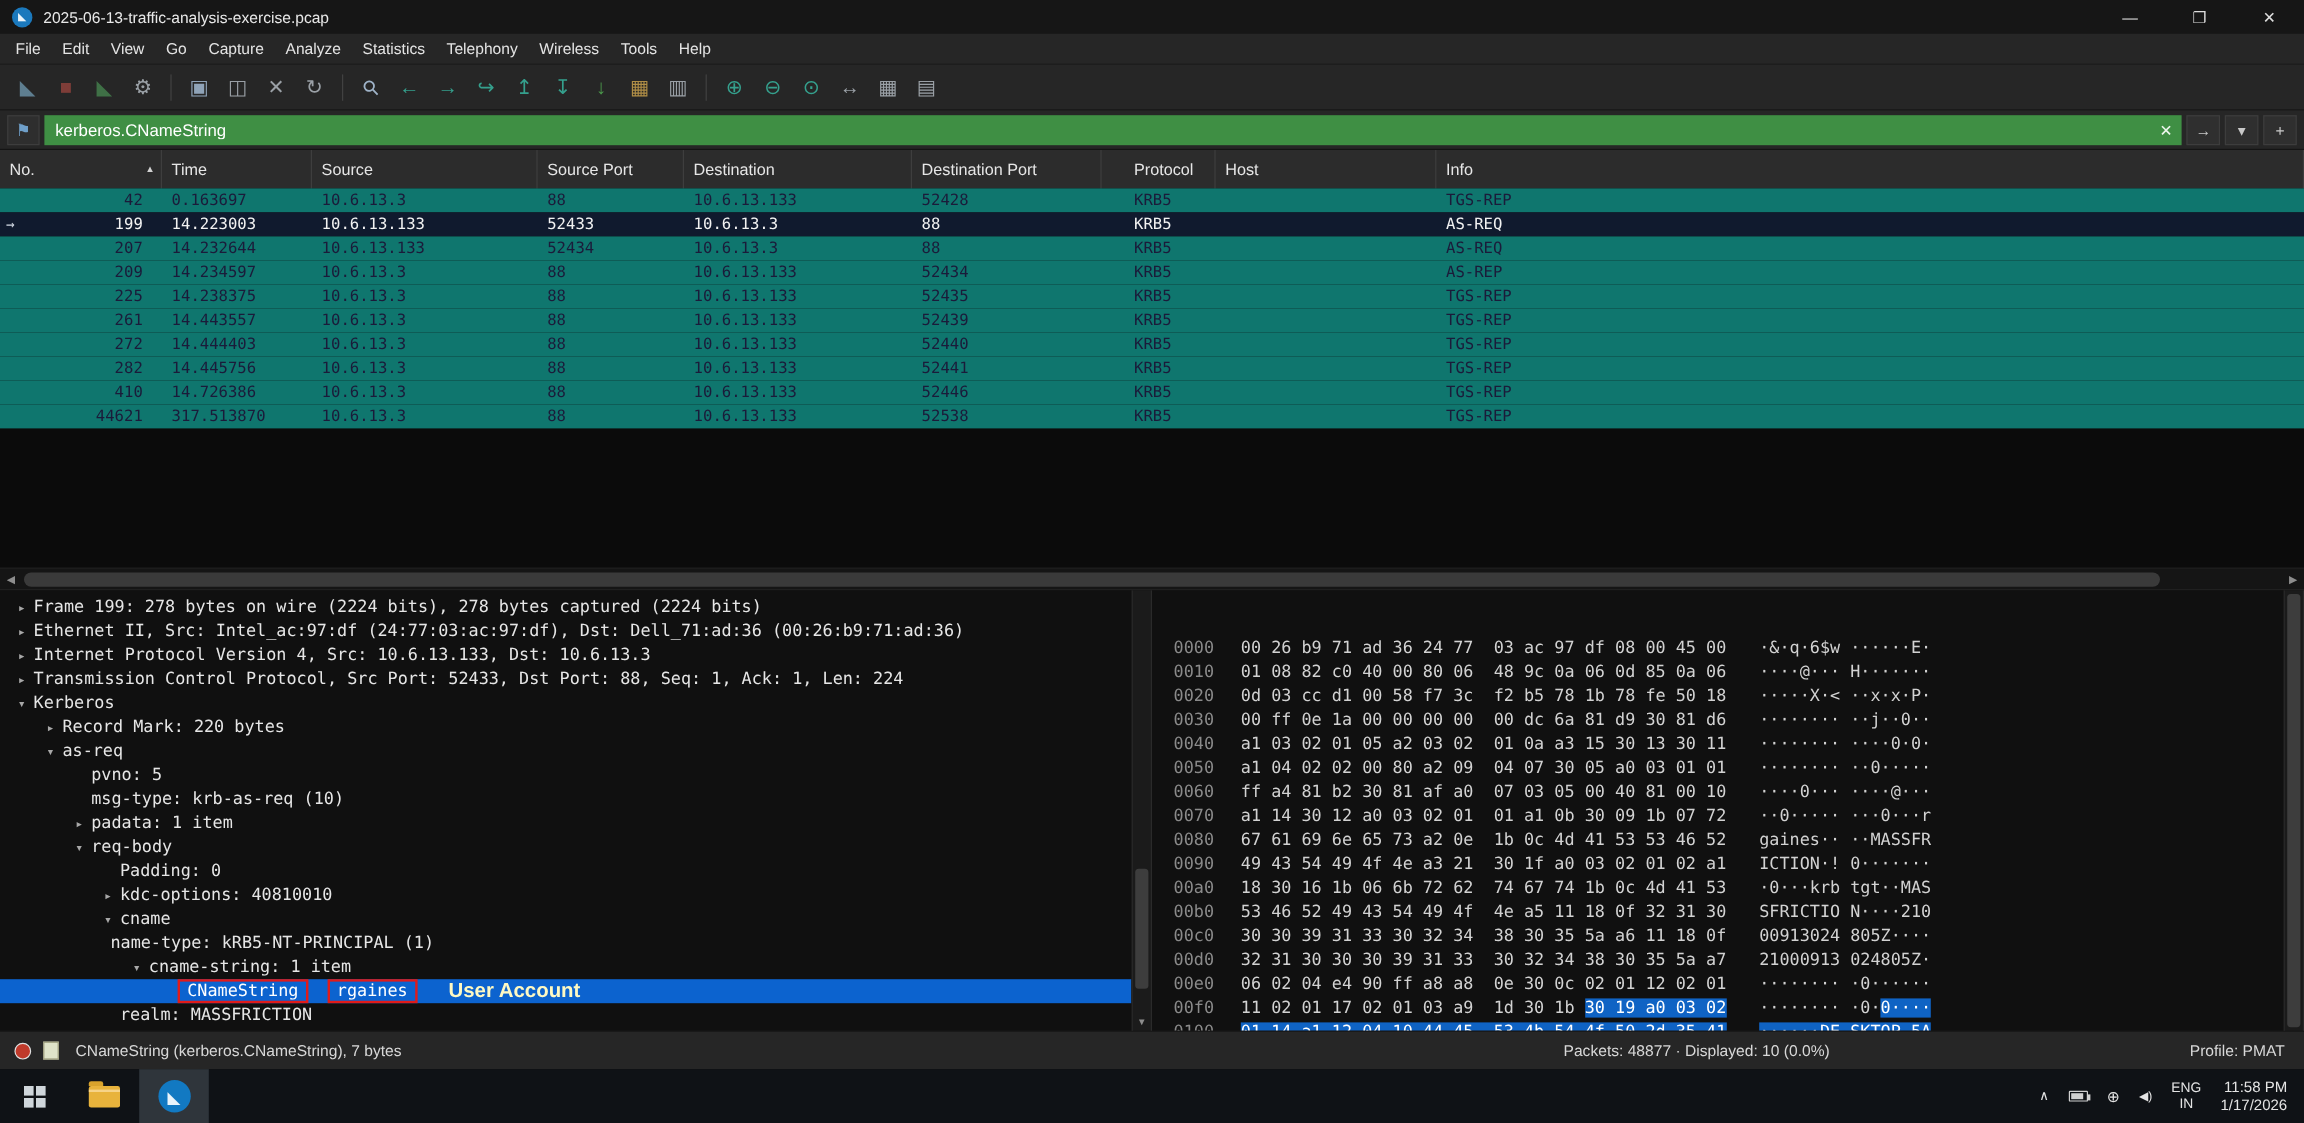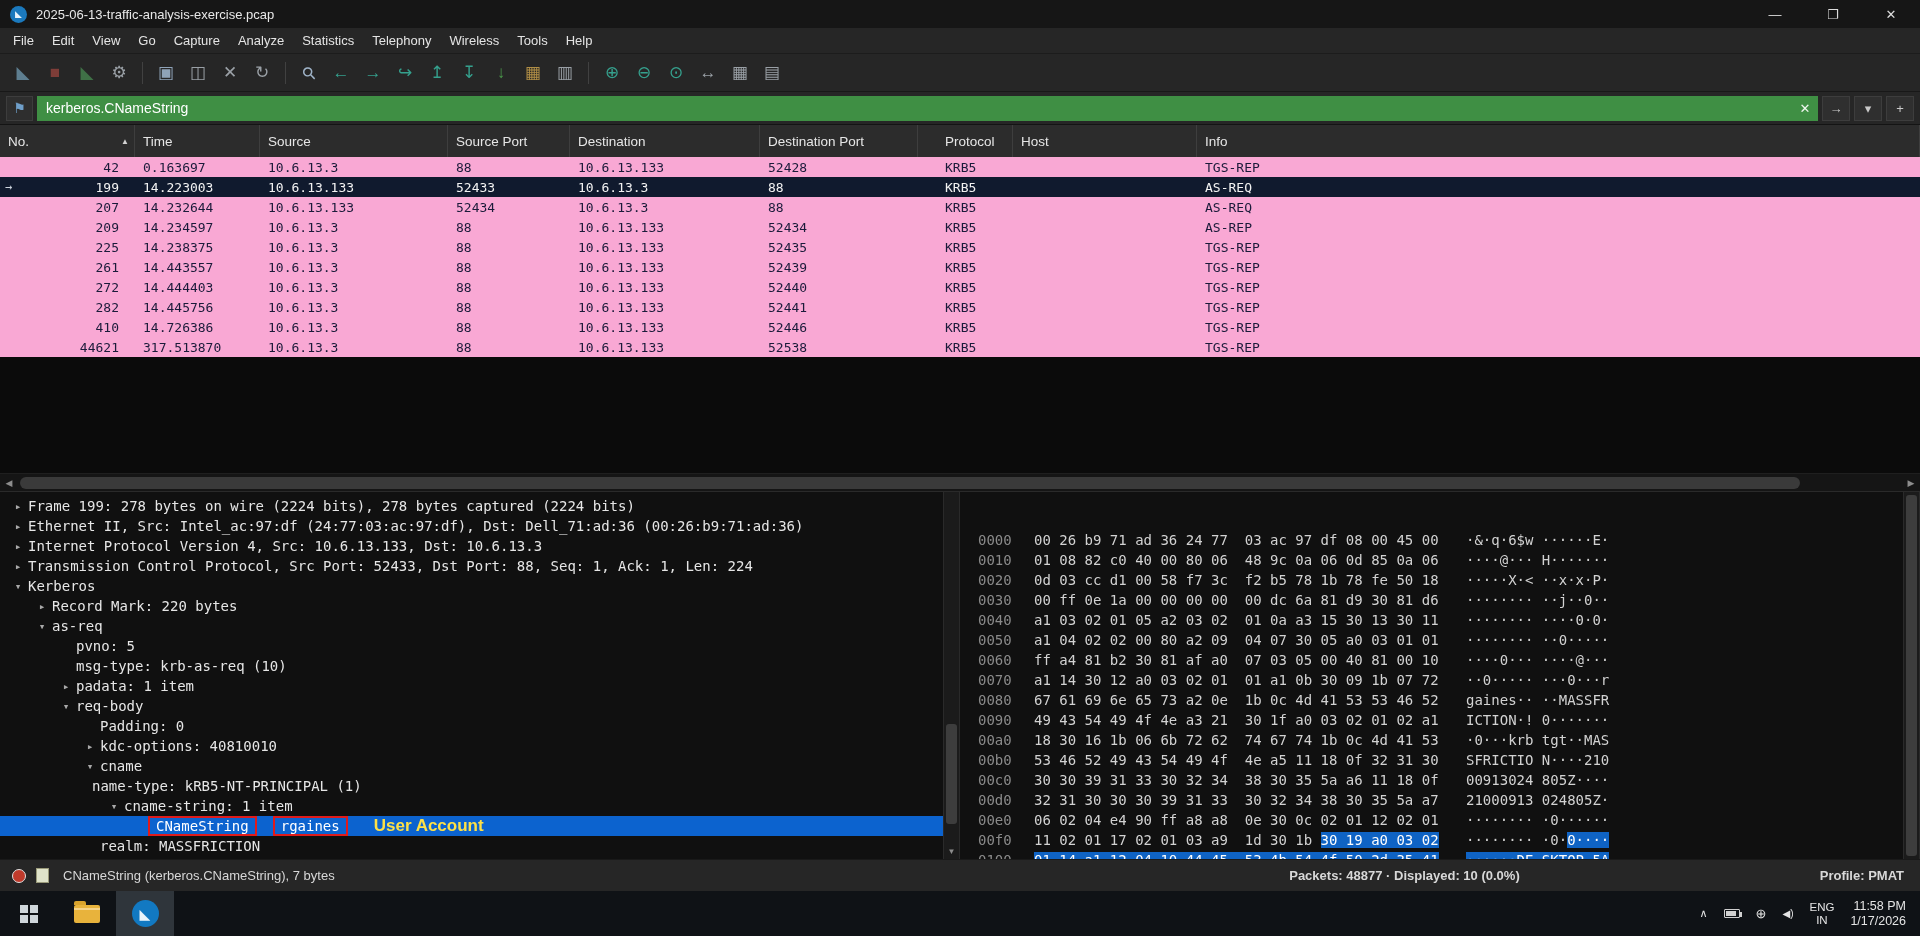--- a/index.html
+++ b/index.html
@@ -40,58 +40,58 @@
   
   .plist-header{height:32px;background:#2c2c2c;display:flex;color:#e6e6e6;font-size:13.5px;flex:0 0 32px;}
   .pcell{flex:0 0 auto;display:flex;align-items:center;padding-left:8px;overflow:hidden;white-space:nowrap;}
   .c0{width:135px;justify-content:flex-end;padding-right:16px;}
   .c1{width:125px;}.c2{width:188px;}.c3{width:122px;}.c4{width:190px;}
   .c5{width:158px;}.c6{width:76px;margin-left:19px;}.c7{width:184px;}.c8{flex:1 1 auto;}
   .hc{border-right:1px solid #3e3e3e;position:relative;}
   .hc.c0{justify-content:flex-start;padding-left:8px;}
   .sort{position:absolute;right:5px;top:50%;transform:translateY(-50%);font-size:8px;color:#d2d2d2;}
   .plist-body{font-family:"DejaVu Sans Mono","Liberation Mono",monospace;font-size:13px;flex:0 0 200px;}
-  .prow{height:20px;display:flex;background:#f9a8d4;color:#1b1b3a;position:relative;}
+  .prow{height:20px;display:flex;background:#0f766e;color:#1b1b3a;position:relative;}
   .prow.sel{background:#101a2e;color:#f2f2f2;}
   .rowarrow{position:absolute;left:5px;top:0;height:20px;display:flex;align-items:center;color:#cfd6e0;font-size:12px;}
   .pgap{flex:1 1 auto;background:#0b0b0b;}
 
   
   .hscroll{height:18px;background:#151515;position:relative;border-top:1px solid #1f1f1f;flex:0 0 18px;}
   .hs-arrow{position:absolute;top:0;width:18px;height:18px;display:flex;align-items:center;justify-content:center;
     color:#8d8d8d;font-size:9px;}
   .hs-thumb{position:absolute;left:20px;right:120px;top:3px;height:12px;background:#3a3a3a;border-radius:6px;}
 
   
   .panes{height:368px;display:flex;border-top:1px solid #2a2a2a;flex:0 0 368px;}
   .details{width:943px;flex:0 0 943px;background:#101010;color:#e6e6e6;
     font-family:"DejaVu Sans Mono","Liberation Mono",monospace;font-size:14px;padding-top:4px;overflow:hidden;}
   .dline{height:20px;display:flex;align-items:center;white-space:pre;}
   .darrow{width:20px;flex:0 0 20px;display:inline-flex;justify-content:center;color:#a8a8a8;font-size:11px;}
   .dline.dsel{background:#0c63cf;color:#ffffff;}
   .redbox{border:2px solid #e01b1b;padding:0 6px;margin-right:16px;}
-  .annot{color:#fde047;font-weight:bold;margin-left:10px;font-size:17px;font-family:"Liberation Sans",sans-serif;}
+  .annot{color:#fef9c3;font-weight:bold;margin-left:10px;font-size:17px;font-family:"Liberation Sans",sans-serif;}
   .vscroll{width:17px;flex:0 0 17px;background:#1b1b1b;border-left:1px solid #2a2a2a;border-right:1px solid #2a2a2a;position:relative;}
   .vthumb{position:absolute;left:2px;right:2px;background:#3d3d3d;border-radius:3px;}
   .vs-arrow{position:absolute;left:0;right:0;height:16px;display:flex;align-items:center;justify-content:center;
     color:#8d8d8d;font-size:8px;}
   .hexpane{flex:1 1 auto;background:#101010;color:#d2d2d2;
     font-family:"DejaVu Sans Mono","Liberation Mono",monospace;font-size:14px;padding:6px 0 0 18px;white-space:pre;overflow:hidden;}
   .hrow{height:20px;display:flex;align-items:center;}
   .hoff{color:#8a8a8a;width:38px;flex:0 0 38px;margin-right:18px;}
   .hbytes{width:412px;flex:0 0 412px;}
   .hascii{margin-left:20px;}
   .hl{background:#0f63c4;color:#ffffff;}
 
   
   .statusbar{height:32px;background:#262626;display:flex;align-items:center;color:#d8d8d8;font-size:13px;
     padding:0 12px;border-top:1px solid #191919;flex:0 0 32px;gap:10px;}
   .expert-dot{width:14px;height:14px;border-radius:50%;background:#c03a2b;border:1px solid #e0e0e0;flex:0 0 14px;}
   .note-icon{width:13px;height:15px;background:#dfe3c9;border:1px solid #9a9a7a;flex:0 0 13px;margin-right:4px;}
-  .status-right{margin-left:auto;display:flex;gap:300px;padding-right:4px;font-weight:bold;}
+  .status-right{margin-left:auto;display:flex;gap:300px;padding-right:4px;}
 
   
   .taskbar{height:45px;background:#0f1216;display:flex;align-items:center;flex:0 0 45px;}
   .tb-app{width:58px;height:45px;display:flex;align-items:center;justify-content:center;}
   .tb-app.active{background:#2f353b;}
   .win-logo{display:grid;grid-template-columns:8px 8px;grid-template-rows:8px 8px;gap:2px;}
   .win-logo div{background:#cfd6db;}
   .folder{width:26px;height:18px;background:#e8b33c;border-radius:2px;position:relative;}
   .folder::before{content:"";position:absolute;top:-4px;left:0;width:12px;height:4px;background:#d9a32c;border-radius:2px 2px 0 0;}
   .folder::after{content:"";position:absolute;top:3px;left:0;right:0;height:2px;background:#f6d388;}

